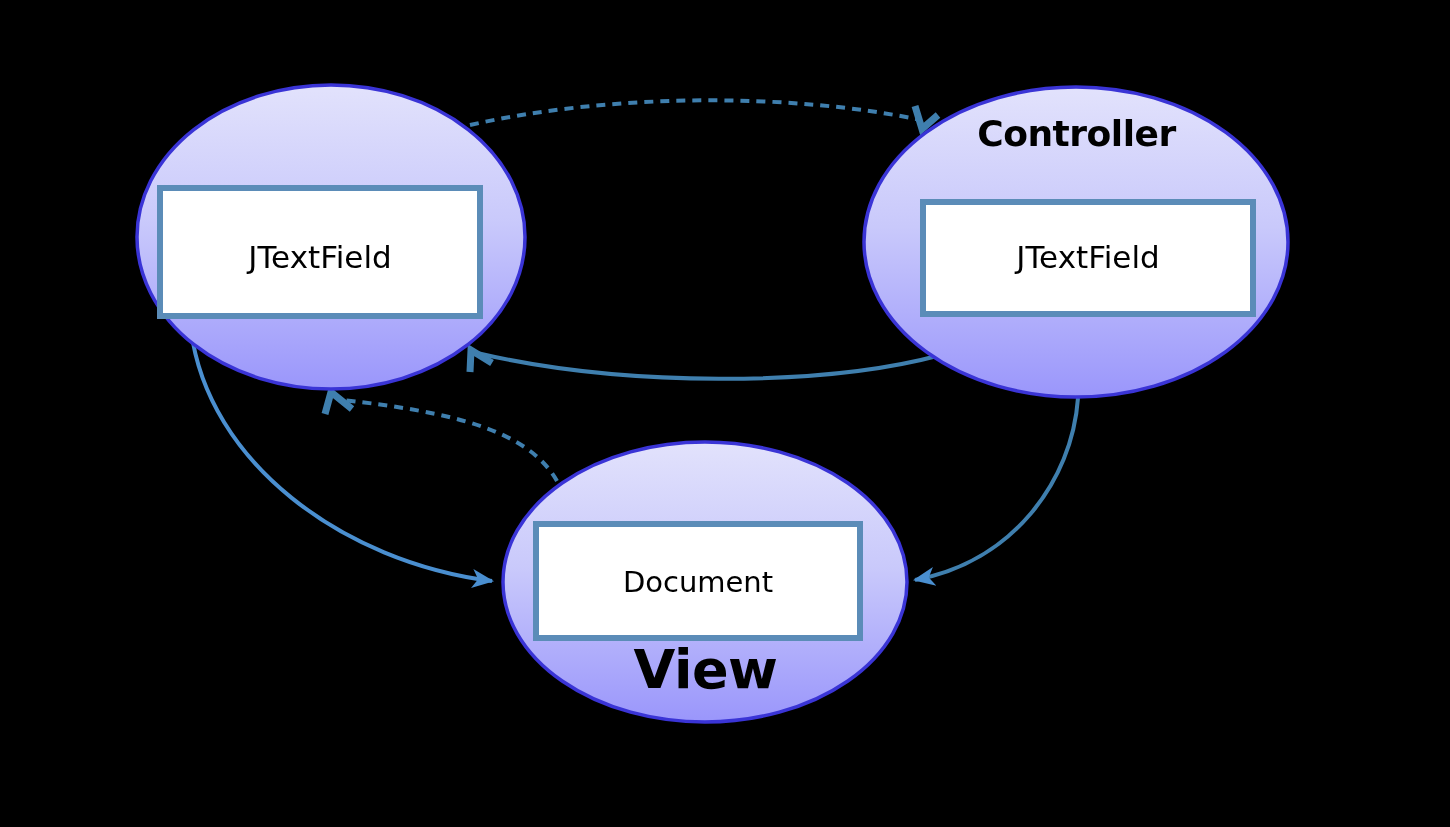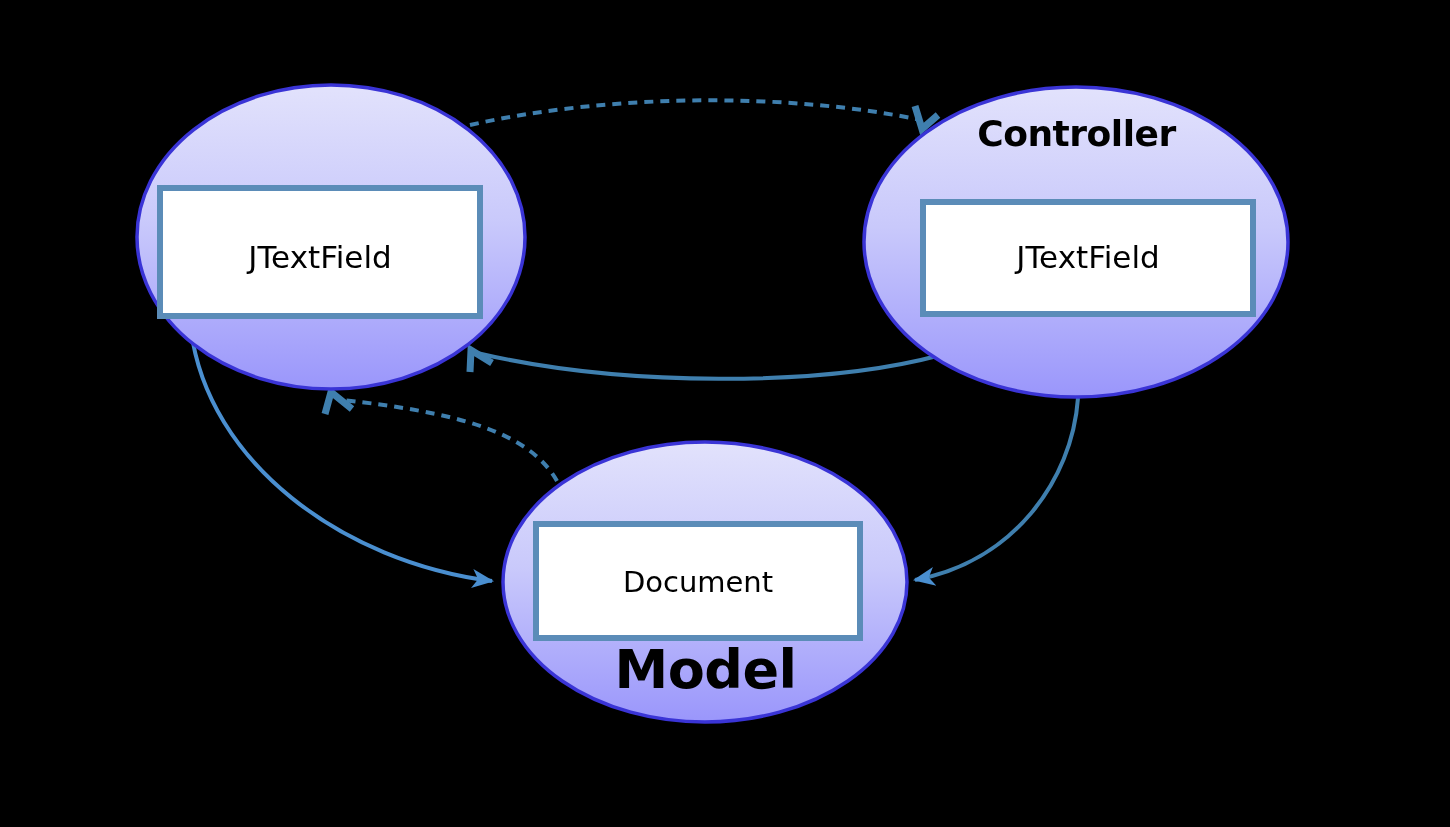--- a/index.html
+++ b/index.html
@@ -107,16 +107,16 @@
       <ellipse cx="705" cy="582" rx="202" ry="140" fill="url(#ellipseGrad)" stroke="#3a34d6" stroke-width="3.5"></ellipse>
       <rect x="536" y="524" width="324" height="114" fill="#ffffff" stroke="#5b8cb8" stroke-width="6"></rect>
     </g>
   </svg>
 
   <div class="box-label" id="view-box-label">JTextField</div>
 
   <div class="node-title" id="ctrl-title">Controller</div>
   <div class="box-label" id="ctrl-box-label">JTextField</div>
 
-  <div class="node-title" id="model-title">Model</div>
+  <div class="node-title" id="model-title">View</div>
   <div class="box-label" id="model-box-label">Document</div>
 
 </div>
 
 </body></html>

